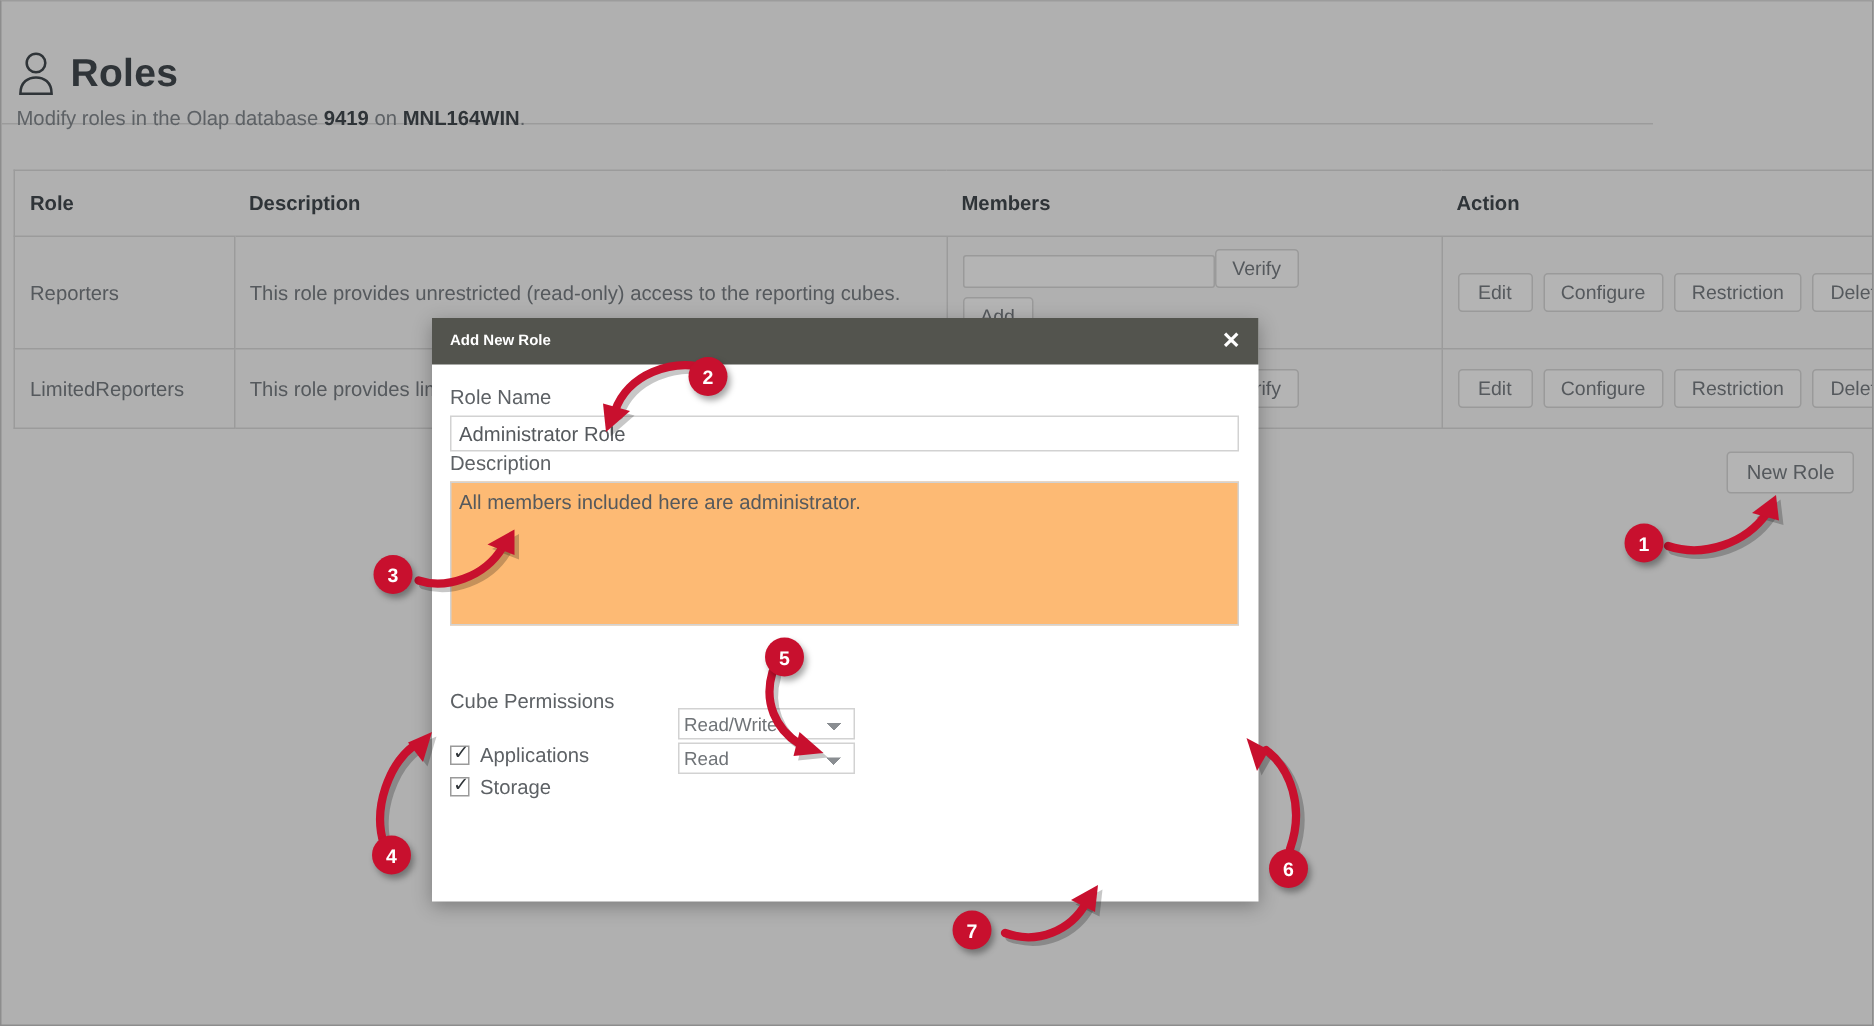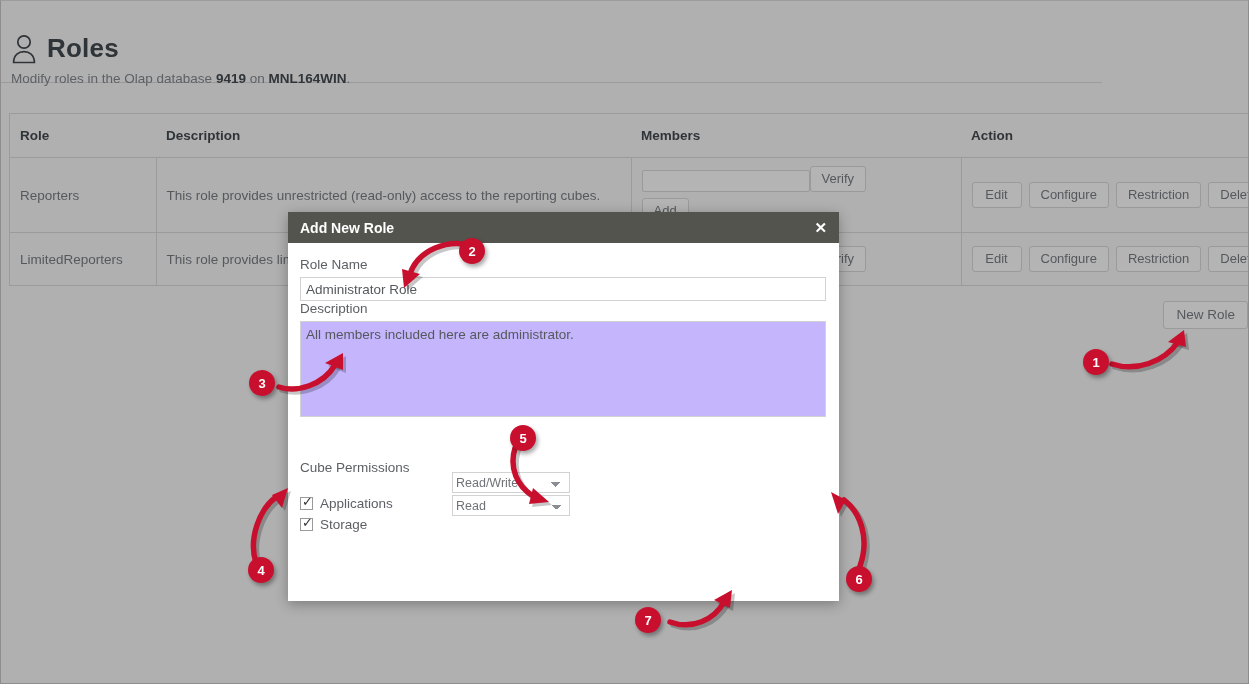--- a/index.html
+++ b/index.html
@@ -97,52 +97,52 @@
     font-family: "Liberation Sans", sans-serif;
     font-size: 13px; color: #55595d;
     padding: 0 4px;
   }
   .mem-row1 { display:flex; align-items:flex-end; gap: 0; }
   .mem-row2 { margin-top: 6px; }
   .action-cell { display: flex; gap: 7px; align-items: center; }
   .action-cell .btn { min-width: 50px; text-align: center; }
 
   .newrole-wrap {
-    position: absolute; right: 0; top: 300px;
+    position: absolute; right: 12px; top: 300px;
   }
   .newrole-btn { padding: 5px 12px 6px 12px; font-size: 13.5px; }
 
   
   .modal {
     position: absolute; left: 287px; top: 211px;
     width: 551px; height: 389px;
     background: #ffffff;
     box-shadow: 0 3px 12px rgba(0,0,0,.30);
     box-sizing: border-box;
     z-index: 20;
   }
   .modal-head {
     height: 31px; background: #53544e;
     display: flex; align-items: center; justify-content: space-between;
     padding: 0 12px 0 12px; box-sizing: border-box;
   }
-  .modal-title { color: #fff; font-size: 14px; font-weight: bold; }
+  .modal-title { color: #fff; font-size: 10px; font-weight: bold; }
   .modal-close { color: #fff; font-size: 15px; font-weight: bold; cursor: pointer; line-height: 1; }
   .modal-body { padding: 14px 12px 0 12px; }
   .fld-label { font-size: 13.5px; color: #5d6165; margin-bottom: 5px; }
   .txt-input {
     width: 526px; height: 24px; box-sizing: border-box;
     border: 1px solid #d2d2d2; background: #fff;
     font-family: "Liberation Sans", sans-serif;
     font-size: 13.5px; color: #55595d; padding: 2px 5px;
     display:block;
   }
   .txt-area {
     width: 526px; height: 96px; box-sizing: border-box;
-    border: 1px solid #d2d2d2; background: #c4b5fd;
+    border: 1px solid #d2d2d2; background: #fdba74;
     font-family: "Liberation Sans", sans-serif;
     font-size: 13.5px; color: #55595d; padding: 4px 5px;
     resize: none; display:block; line-height: 17px;
     margin-bottom: 0;
   }
   .perm-cols { display: flex; margin-top: 19px; }
   .perm-col-db { width: 248px; }
   .perm-col-cube { width: 278px; display:flex; }
   .perm-head { font-size: 13.5px; color: #5d6165; margin-bottom: 19px; }
   .chk-row { display: flex; align-items: center; gap: 7px; margin-bottom: 2px; height: 19px; }

